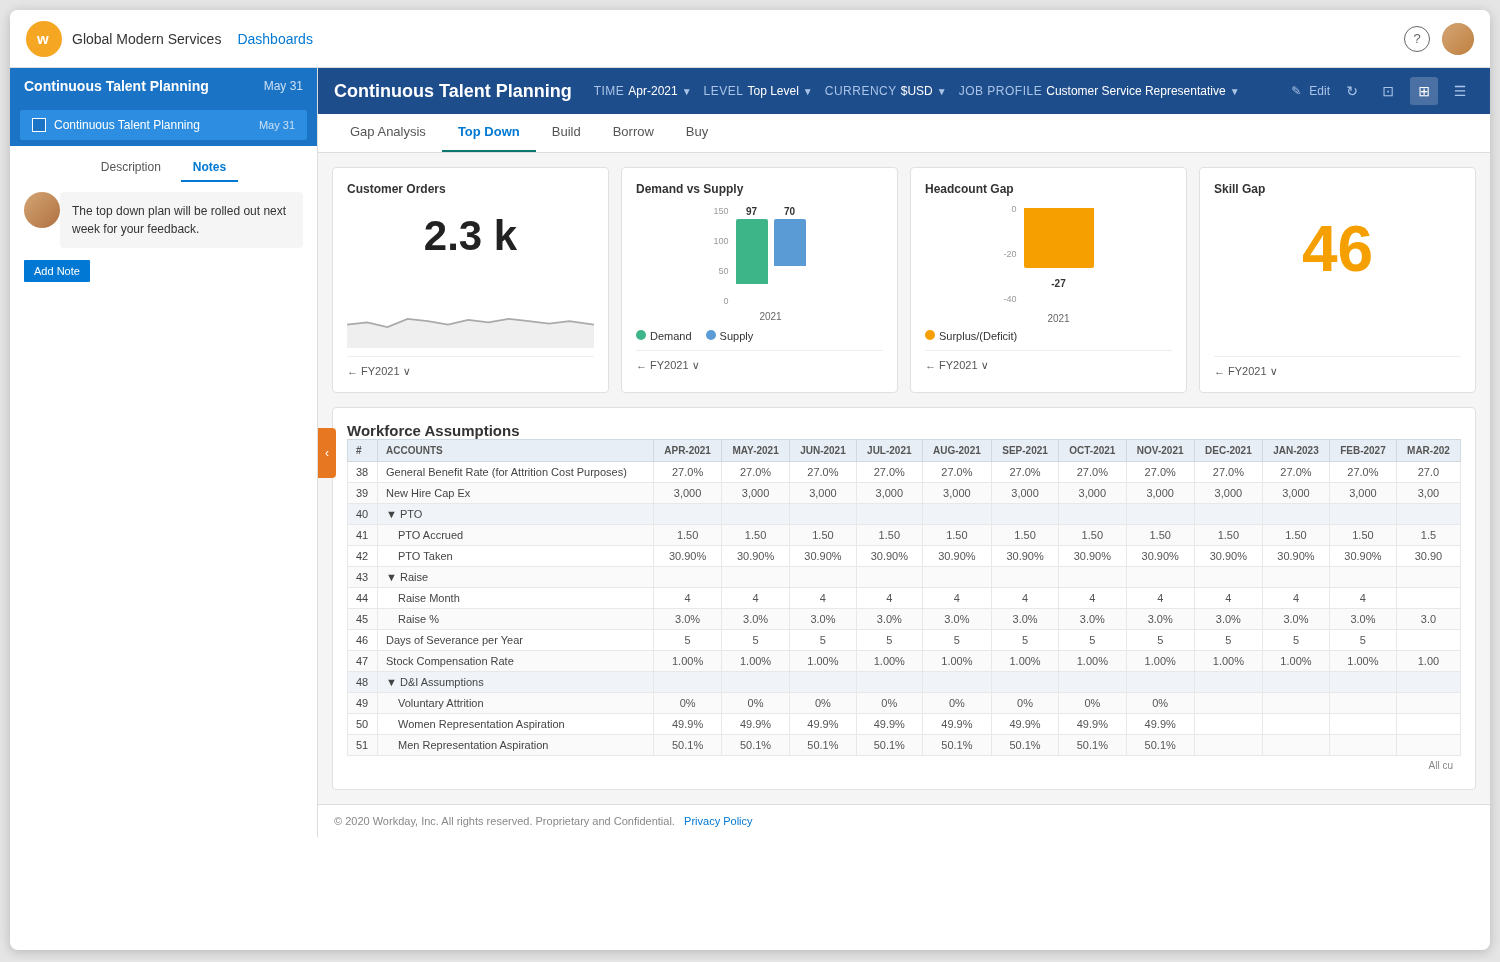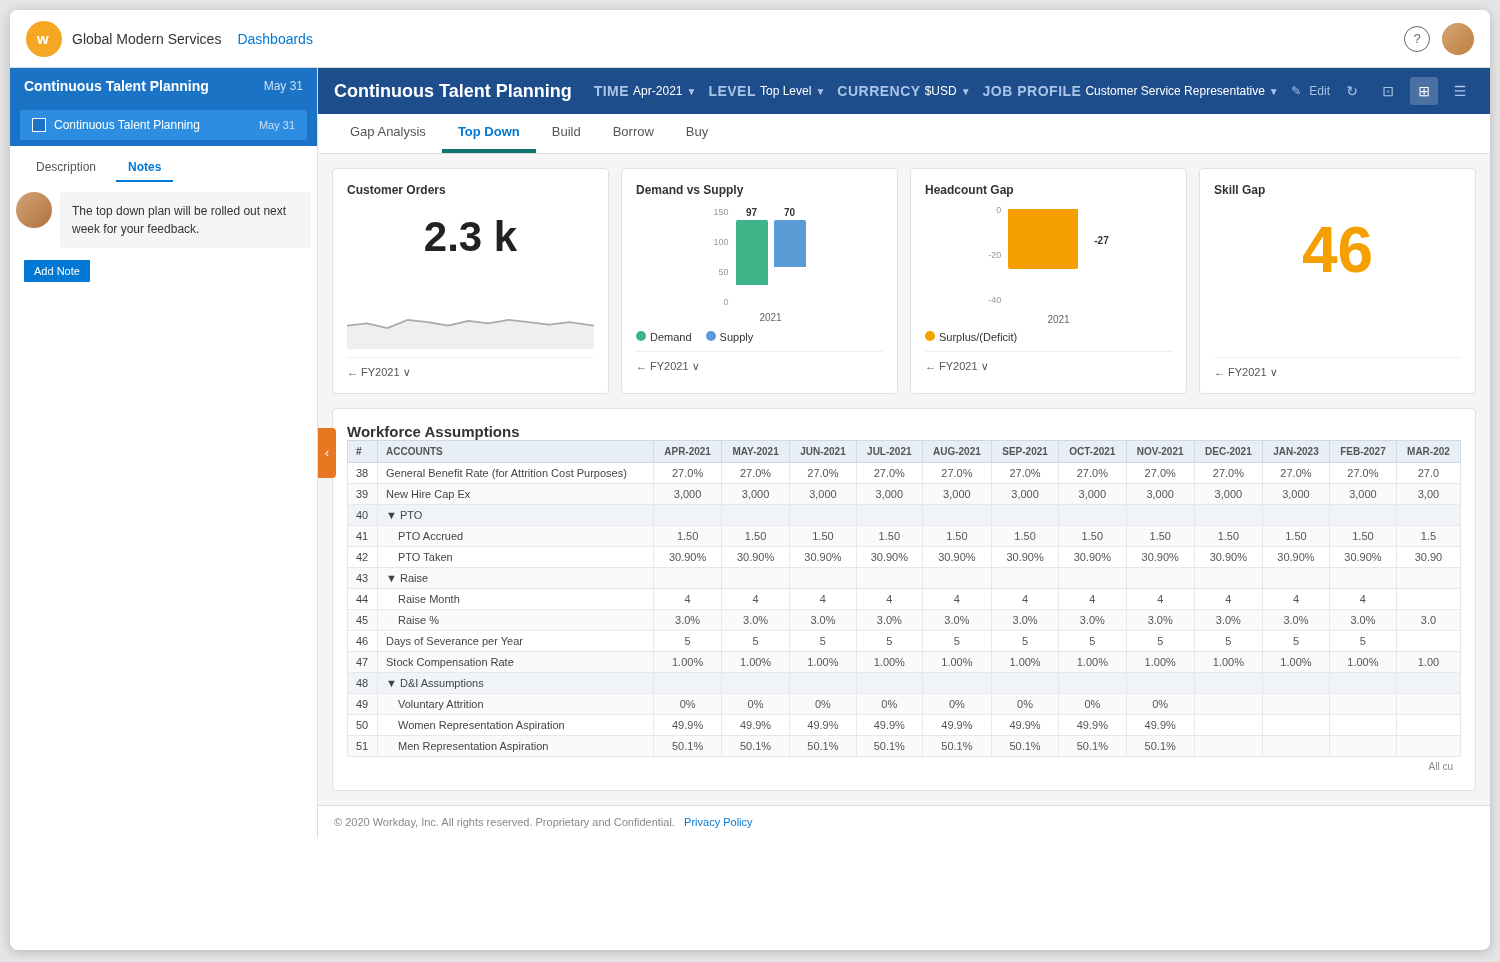--- a/index.html
+++ b/index.html
@@ -22,46 +22,46 @@
 
     
     .left-sidebar { width: 308px; flex-shrink: 0; border-right: 1px solid #ddd; background: #fff; display: flex; flex-direction: column; }
     .sidebar-header { background: #1a73c4; color: #fff; padding: 10px 14px; display: flex; justify-content: space-between; align-items: center; }
     .sidebar-title { font-size: 14px; font-weight: 600; color: #fff; }
     .sidebar-date { font-size: 12px; color: #cce0f5; }
     .sidebar-item-inner { background: #2d8de0; padding: 8px 12px; display: flex; align-items: center; gap: 8px; border-radius: 2px; flex: 1; }
     .sidebar-item-checkbox { width: 14px; height: 14px; border: 1.5px solid #fff; background: #1a73c4; flex-shrink: 0; }
     .sidebar-item-label { font-size: 12px; color: #fff; flex: 1; }
     .sidebar-item-date { font-size: 11px; color: #cce0f5; }
-    .tabs-row { display: flex; padding: 8px 14px 0; gap: 8px; }
+    .tabs-row { display: flex; padding: 8px 14px 0; gap: 8px; justify-content: center; }
     .tab { padding: 6px 12px; font-size: 12px; cursor: pointer; border-bottom: 2px solid transparent; color: #555; }
     .tab.active { color: #0078d4; border-bottom: 2px solid #0078d4; font-weight: 600; }
     .note-bubble { background: #f5f5f5; border-radius: 4px; padding: 10px 12px; margin-left: 0; }
     .note-text { font-size: 12px; color: #333; line-height: 1.5; }
     .add-note-btn { display: inline-block; background: #0078d4; color: #fff; font-size: 11px; padding: 5px 10px; border-radius: 1px; cursor: pointer; margin-top: 12px; }
 
     
     .right-content { flex: 1; display: flex; flex-direction: column; overflow: hidden; }
 
     
     .dashboard-header { background: #1e4d8c; color: #fff; padding: 0 16px; height: 46px; display: flex; align-items: center; gap: 12px; }
     .dashboard-title { font-size: 18px; font-weight: 600; color: #fff; margin-right: 10px; }
     .filter-group { display: flex; align-items: center; gap: 4px; font-size: 11px; }
-    .filter-label { color: #aac4e8; font-size: 14px; text-transform: uppercase; letter-spacing: 0.5px; font-weight: bold; }
+    .filter-label { color: #aac4e8; font-size: 12px; text-transform: uppercase; letter-spacing: 0.5px; }
     .filter-value { color: #fff; font-size: 12px; font-weight: 500; cursor: pointer; }
     .filter-arrow { color: #aac4e8; font-size: 10px; }
     .header-actions { margin-left: auto; display: flex; align-items: center; gap: 8px; }
     .edit-btn { color: #aac4e8; font-size: 12px; cursor: pointer; }
     .icon-btn { width: 28px; height: 28px; display: flex; align-items: center; justify-content: center; cursor: pointer; color: #aac4e8; font-size: 14px; }
     .icon-btn.active { background: rgba(255,255,255,0.2); border-radius: 3px; color: #fff; }
 
     
     .content-tabs { display: flex; padding: 0 16px; border-bottom: 1px solid #ddd; background: #fff; }
     .content-tab { padding: 10px 16px; font-size: 13px; cursor: pointer; border-bottom: 3px solid transparent; color: #555; }
-    .content-tab.active { color: #0078d4; border-bottom: 4px solid #0f766e; font-weight: 600; }
+    .content-tab.active { color: #0078d4; border-bottom: 2px solid #0f766e; font-weight: 600; }
 
     
     .dashboard-body { flex: 1; overflow-y: auto; background: #f5f5f5; padding: 14px; }
 
     
     .kpi-row { display: grid; grid-template-columns: 1fr 1fr 1fr 1fr; gap: 12px; margin-bottom: 14px; }
     .kpi-card { background: #fff; border: 1px solid #e0e0e0; border-radius: 4px; padding: 14px; display: flex; flex-direction: column; }
     .kpi-title { font-size: 12px; font-weight: 600; color: #333; margin-bottom: 8px; }
     .kpi-value-large { font-size: 42px; font-weight: 800; color: #222; margin: 8px 0; text-align: center; }
     .kpi-value-orange { font-size: 64px; font-weight: 800; color: #f5a000; text-align: center; margin: 8px 0; }
@@ -131,21 +131,21 @@
         <div class="sidebar-item-inner">
           <div class="sidebar-item-checkbox"></div>
           <span class="sidebar-item-label">Continuous Talent Planning</span>
           <span class="sidebar-item-date">May 31</span>
         </div>
       </div>
       <div class="tabs-row">
         <div class="tab">Description</div>
         <div class="tab active">Notes</div>
       </div>
-      <div style="display:flex; gap:8px; padding: 10px 6px 0;">
+      <div style="display:flex; padding: 10px 14px 0;">
         <div style="width:36px;height:36px;border-radius:50%;background:linear-gradient(135deg,#d4a574,#b07040);flex-shrink:0;"></div>
         <div style="flex:1;">
           <div class="note-bubble">
             <span class="note-text">The top down plan will be rolled out next week for your feedback.</span>
           </div>
         </div>
       </div>
       <div style="padding:0 14px;">
         <div class="add-note-btn">Add Note</div>
       </div>
@@ -245,21 +245,21 @@
 
           <div class="kpi-card">
             <span class="kpi-title">Headcount Gap</span>
             <div style="display:flex;align-items:flex-start;justify-content:center;height:120px;gap:4px;padding-bottom:18px;position:relative;">
               <div style="display:flex;flex-direction:column;justify-content:space-between;height:100px;font-size:9px;color:#999;text-align:right;padding-right:3px;">
                 <span>0</span>
                 <span>-20</span>
                 <span>-40</span>
               </div>
               <div style="display:flex;gap:6px;align-items:flex-start;height:100px;position:relative;margin-top:4px;">
-                <div style="display:flex;flex-direction:row;align-items:center;gap:16px;">
+                <div style="display:flex;flex-direction:column;align-items:center;gap:8px;">
                   <div style="width:70px;height:60px;background:#f5a000;border-radius:0 0 2px 2px;"></div>
                   <span style="font-size:10px;font-weight:600;color:#333;margin-top:2px;">-27</span>
                 </div>
                 <div style="position:absolute;bottom:-16px;left:0;right:0;text-align:center;font-size:10px;color:#666;">2021</div>
               </div>
             </div>
             <div class="kpi-legend">
               <span><span class="legend-dot" style="background:#f5a000;"></span><span>Surplus/(Deficit)</span></span>
             </div>
             <div class="kpi-footer">

